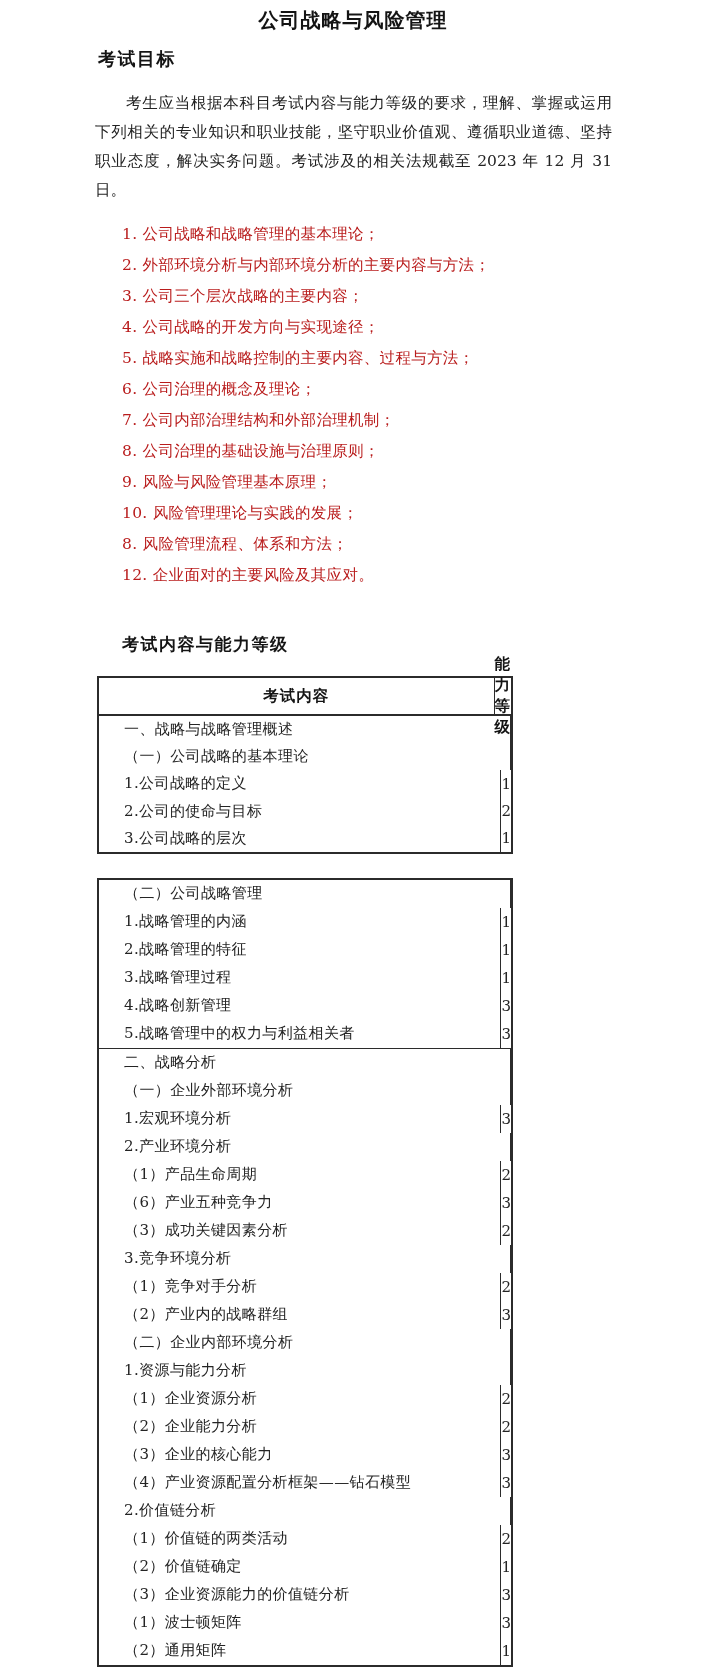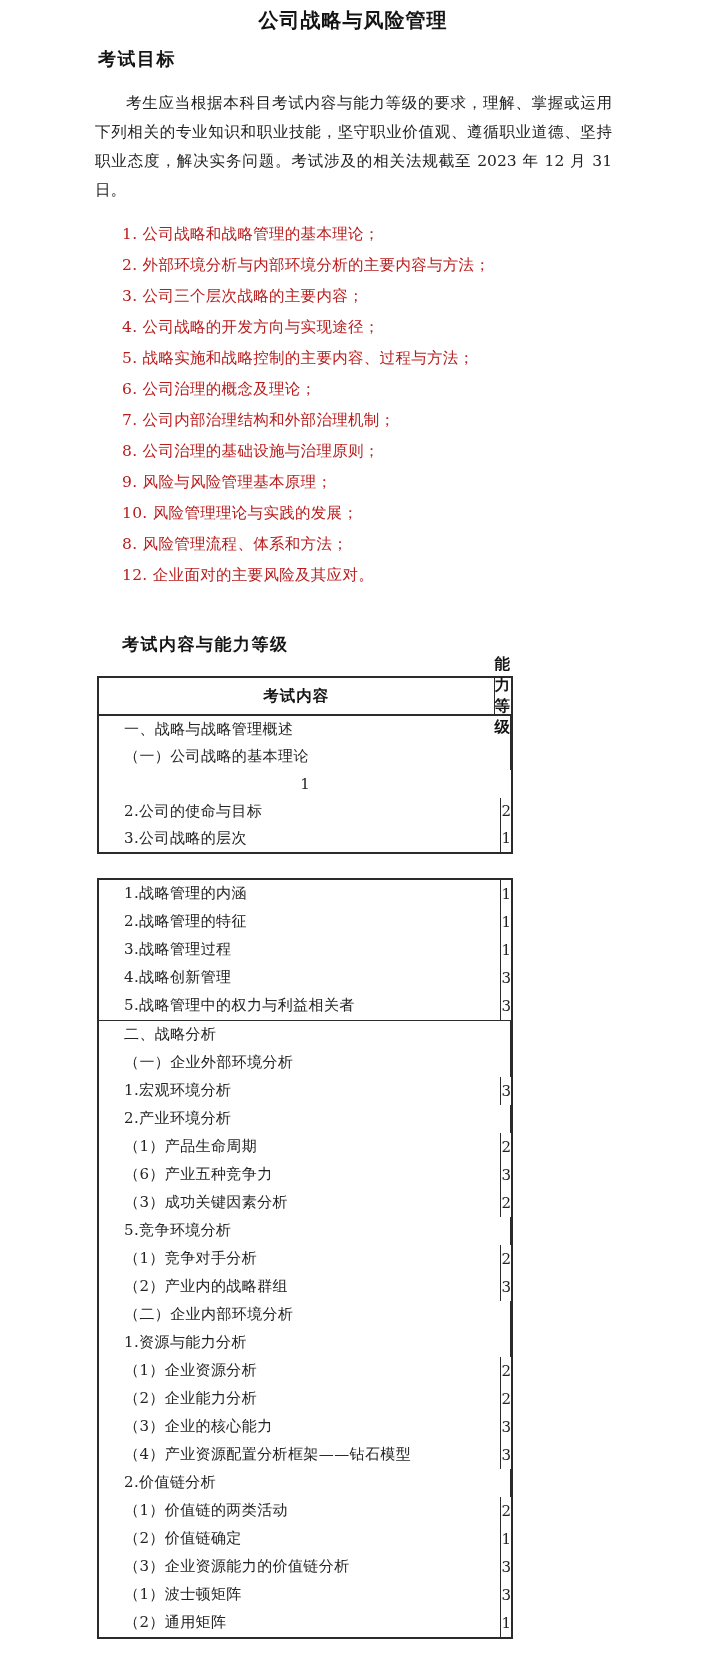--- a/index.html
+++ b/index.html
@@ -143,38 +143,43 @@
           <div class="td-content">一、战略与战略管理概述</div>
           <div class="td-level"></div>
         </div>
 
         <div class="trow">
           <div class="td-content">（一）公司战略的基本理论</div>
           <div class="td-level"></div>
         </div>
 
         <div class="trow">
+          <div class="td-content">1.公司战略的定义</div>
           <div class="td-level">1</div>
         </div>
 
         <div class="trow">
           <div class="td-content">2.公司的使命与目标</div>
           <div class="td-level">2</div>
         </div>
 
         <div class="trow">
           <div class="td-content">3.公司战略的层次</div>
           <div class="td-level">1</div>
         </div>
       </div>
   </div>
 
   <div class="etable t2">
     <div class="tbody">
 
+        <div class="trow">
+          <div class="td-content">（二）公司战略管理</div>
+          <div class="td-level"></div>
+        </div>
 
         <div class="trow">
           <div class="td-content">1.战略管理的内涵</div>
           <div class="td-level">1</div>
         </div>
 
         <div class="trow">
           <div class="td-content">2.战略管理的特征</div>
           <div class="td-level">1</div>
         </div>
@@ -223,21 +228,21 @@
           <div class="td-content">（6）产业五种竞争力</div>
           <div class="td-level">3</div>
         </div>
 
         <div class="trow">
           <div class="td-content">（3）成功关键因素分析</div>
           <div class="td-level">2</div>
         </div>
 
         <div class="trow">
-          <div class="td-content">5.竞争环境分析</div>
+          <div class="td-content">3.竞争环境分析</div>
           <div class="td-level"></div>
         </div>
 
         <div class="trow">
           <div class="td-content">（1）竞争对手分析</div>
           <div class="td-level">2</div>
         </div>
 
         <div class="trow">
           <div class="td-content">（2）产业内的战略群组</div>

